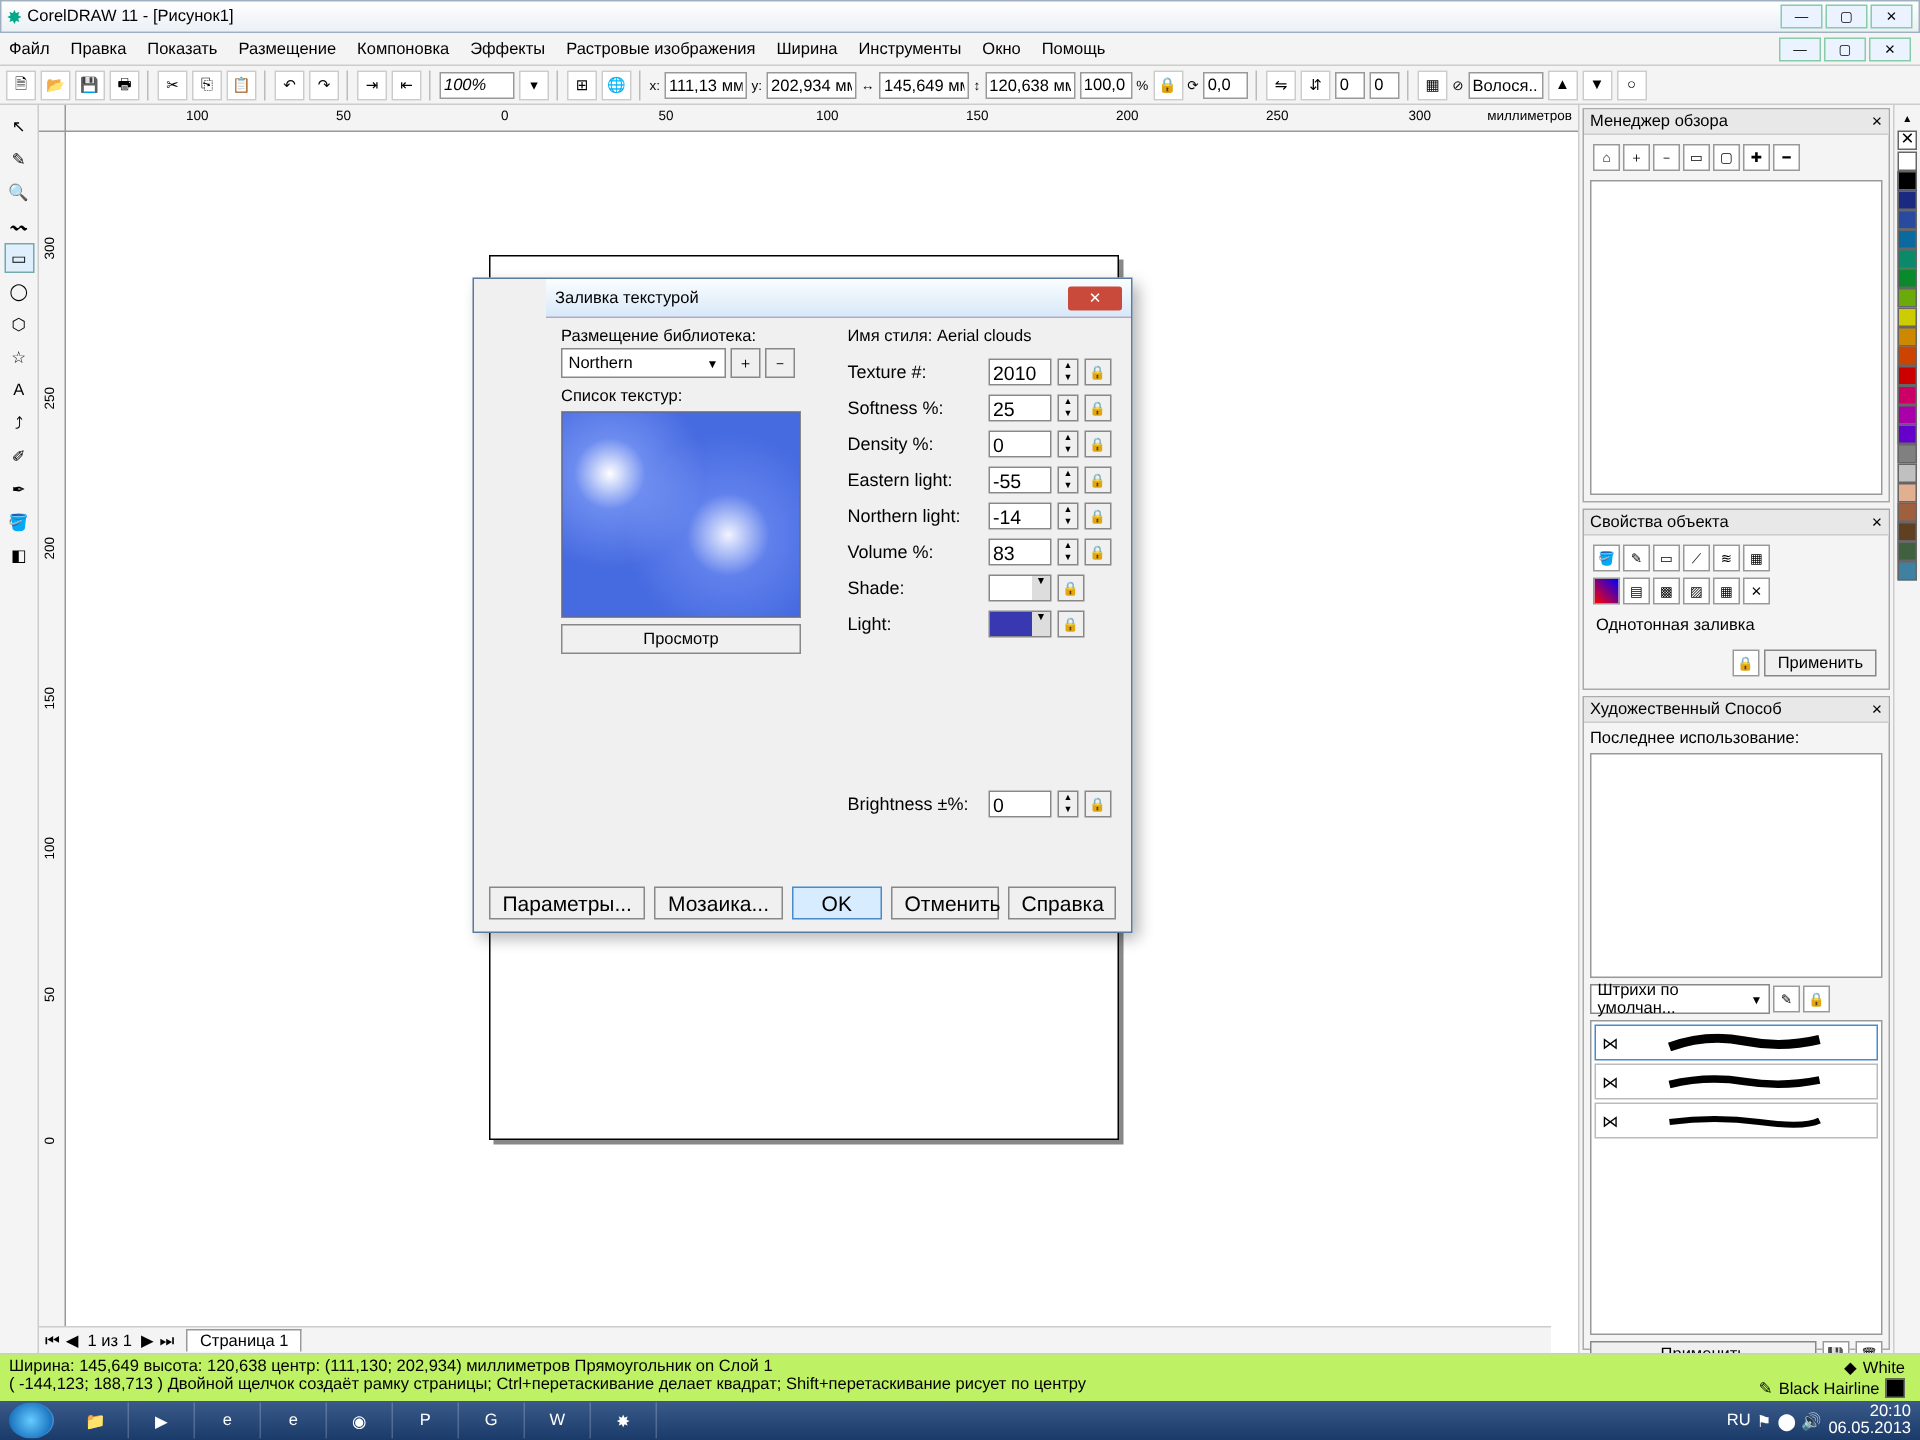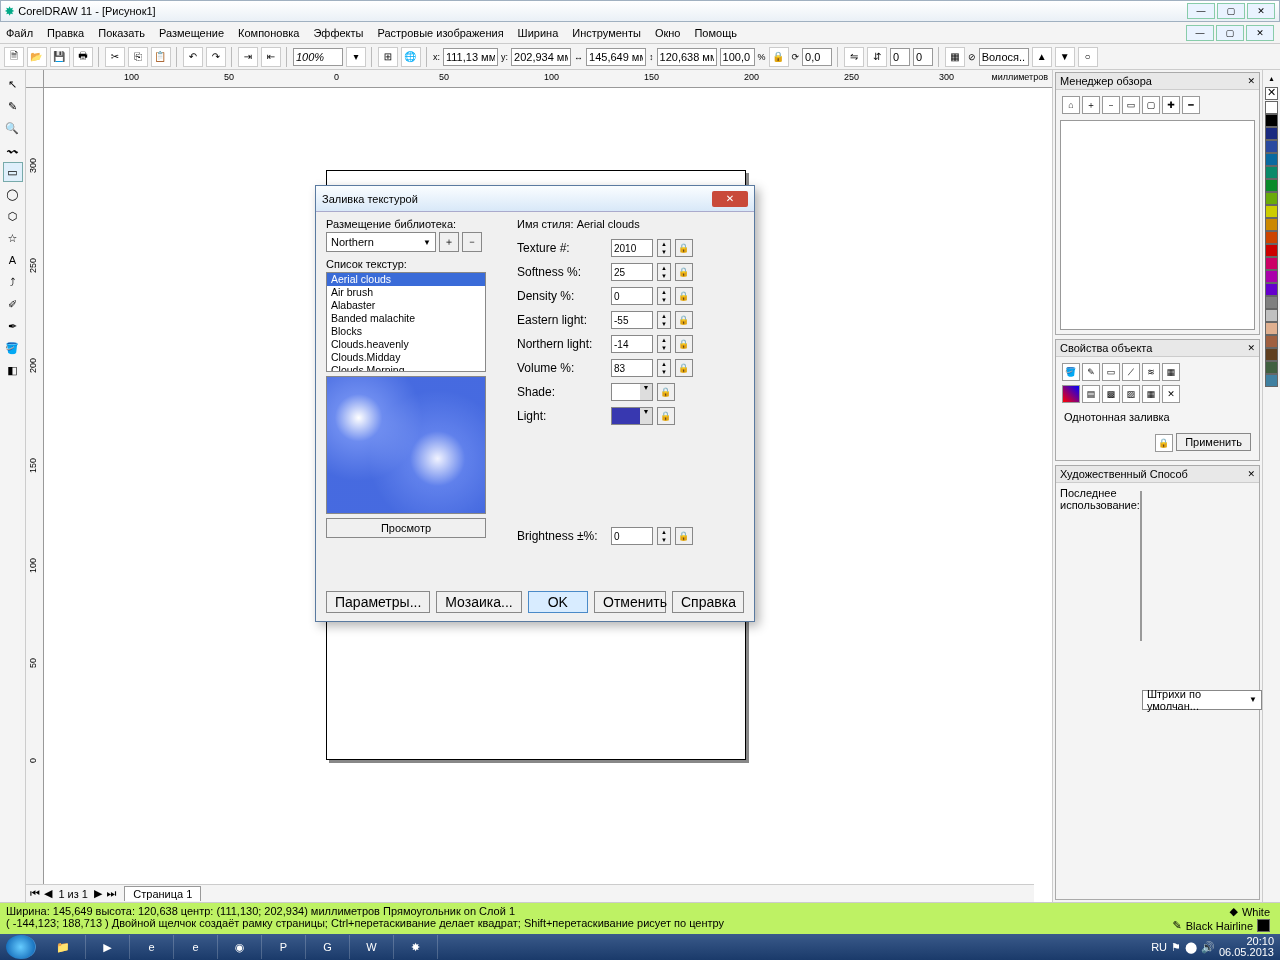--- a/index.html
+++ b/index.html
@@ -36,38 +36,38 @@
 .sq { width: 18px; height: 18px; border: 1px solid #999; background: #fff; display: flex; align-items: center; justify-content: center; font-size: 9px; }
 .props-row { display: flex; gap: 2px; padding: 2px; }
 .apply-btn { padding: 2px 8px; border: 1px solid #888; background: #f0f0f0; }
 .statusbar { position: absolute; bottom: 26px; left: 0; right: 0; height: 32px; background: #bef264; border-top: 1px solid #ccc; font-size: 10px; padding: 2px 6px; }
 .pagebar { position: absolute; bottom: 58px; left: 26px; right: 246px; height: 18px; background: #f4f4f4; border-top: 1px solid #ccc; display: flex; align-items: center; font-size: 10px; }
 .tabpage { background: #fff; border: 1px solid #999; border-bottom: none; padding: 1px 8px; margin-left: 4px; }
 .taskbar { position: absolute; bottom: 0; left: 0; right: 0; height: 26px; background: linear-gradient(#3a5a8a,#1a3a6a); display: flex; align-items: center; color: #fff; font-size: 10px; }
 .taskbtn { width: 44px; height: 24px; border-right: 1px solid rgba(255,255,255,.2); display: flex; align-items: center; justify-content: center; }
 .taskbar .tray { margin-left: auto; display: flex; align-items: center; gap: 4px; padding: 0 6px; }
 
-.dialog { position: absolute; top: 185px; left: 315px; width: 440px; height: 437px; background: #f0f0f0; border: 1px solid #5a7aa0; box-shadow: 4px 4px 10px rgba(0,0,0,.3); }
+.dialog { position: absolute; top: 185px; left: 315px; width: 440px; height: 437px; background: #f0f0f0; border: 1px solid #5a7aa0; box-shadow: 4px 4px 10px rgba(0,0,0,.3); padding-left: 48px; }
 .dialog-title { height: 26px; background: linear-gradient(#fafdff,#d8e8f8); display: flex; align-items: center; padding: 0 6px; border-bottom: 1px solid #aac; }
 .dialog-title .close { margin-left: auto; width: 36px; height: 16px; background: #c94a3a; color: #fff; display: flex; align-items: center; justify-content: center; border-radius: 2px; font-size: 10px; }
 .dialog-body { padding: 6px 10px; display: flex; gap: 16px; }
 .leftcol { width: 175px; }
 .rightcol { flex: 1; }
 .dlabel { display: block; margin-bottom: 2px; }
 .combo { width: 110px; height: 20px; border: 1px solid #888; background: #fff; display: inline-flex; align-items: center; padding: 0 4px; }
 .combo .arrow { margin-left: auto; font-size: 8px; }
 .smbtn { width: 20px; height: 20px; border: 1px solid #888; background: #f0f0f0; display: inline-flex; align-items: center; justify-content: center; vertical-align: top; font-size: 10px; }
 .listbox { width: 160px; height: 100px; border: 1px solid #888; background: #fff; overflow: hidden; margin-top: 2px; }
 .listitem { padding: 0 4px; font-size: 10.5px; line-height: 13px; }
 .listitem.sel { background: #3a6bd8; color: #fff; }
 .texpreview { width: 160px; height: 138px; border: 1px solid #888; margin-top: 4px; background: radial-gradient(circle at 20% 30%,#fff 0,#4a5ac0 15%,#1a2a80 40%),radial-gradient(circle at 70% 60%,#eef 0,#3a4ab0 20%,#1a2a80 50%),#1a2a80; background-blend-mode: screen; }
 .previewbtn { width: 160px; height: 20px; margin-top: 4px; border: 1px solid #888; background: #f0f0f0; }
 .param-row { display: flex; align-items: center; height: 24px; gap: 4px; }
 .param-row label { width: 90px; font-size: 12px; }
-.numfield { width: 42px; height: 18px; border: 1px solid #888; background: #fff; padding: 0 2px; font-size: 10px; }
+.numfield { width: 42px; height: 18px; border: 1px solid #888; background: #fff; padding: 0 2px; font-size: 13px; }
 .spin { width: 14px; height: 18px; border: 1px solid #888; background: #f0f0f0; display: flex; flex-direction: column; }
 .spin div { flex: 1; font-size: 6px; text-align: center; line-height: 8px; }
 .lockbtn { width: 18px; height: 18px; border: 1px solid #888; background: #f0f0f0; display: flex; align-items: center; justify-content: center; font-size: 9px; }
 .colorwell { width: 42px; height: 18px; border: 1px solid #888; display: flex; }
 .colorwell .c { flex: 1; }
 .colorwell .a { width: 12px; background: #ddd; font-size: 7px; text-align: center; }
 .dialog-buttons { position: absolute; bottom: 8px; left: 10px; right: 10px; display: flex; gap: 6px; }
 .dbtn { height: 22px; border: 1px solid #888; background: #f0f0f0; padding: 0 8px; font-size: 14px; }
 .dbtn.ok { background: #d8ecff; border: 1px solid #4a8ac8; width: 72px; margin-left: auto; }
 .stroke-item { height: 24px; border: 1px solid #bbb; background: #fff; margin: 2px; display: flex; align-items: center; padding: 0 4px; }
@@ -251,21 +251,21 @@
           <button class="apply-btn">Применить</button>
         </div>
       </div>
     </div>
 
     <div class="docker" style="flex:1">
       <div class="docker-title">
           <span>Художественный Способ</span>
           <span class="x">✕</span>
         </div>
-      <div class="docker-body" style="display:flex;flex-direction:row;height:100%">
+      <div class="docker-body" style="display:flex;flex-direction:column;height:100%">
         <div>Последнее использование:</div>
         <div style="border:1px solid #999;background:#fff;height:150px;margin:4px 0"></div>
         <div style="display:flex;gap:2px;align-items:center">
           <div class="combo" style="width:120px">
               <span>Штрихи по умолчан...</span>
               <span class="arrow">▼</span>
             </div>
           <div class="sq">✎</div>
           <div class="sq">🔒</div>
         </div>
@@ -363,30 +363,20 @@
       <span class="dlabel">Размещение библиотека:</span>
       <div style="display:flex;gap:3px;align-items:center">
         <div class="combo">
             <span>Northern</span>
             <span class="arrow">▼</span>
           </div>
         <div class="smbtn">＋</div>
         <div class="smbtn">－</div>
       </div>
       <span class="dlabel" style="margin-top:6px">Список текстур:</span>
-      <div class="listbox" id="tex-list">
-          <div class="listitem sel">Aerial clouds</div>
-          <div class="listitem">Air brush</div>
-          <div class="listitem">Alabaster</div>
-          <div class="listitem">Banded malachite</div>
-          <div class="listitem">Blocks</div>
-          <div class="listitem">Clouds.heavenly</div>
-          <div class="listitem">Clouds.Midday</div>
-          <div class="listitem">Clouds.Morning</div>
-        </div>
       <div class="texpreview"></div>
       <button class="previewbtn">Просмотр</button>
     </div>
     <div class="rightcol">
       <div style="margin-bottom:6px">Имя стиля: Aerial clouds</div>
       <div class="param-row">
           <label>Texture #:</label>
           <input class="numfield" value="2010" style="">
           <div class="spin">
             <div>▲</div>

